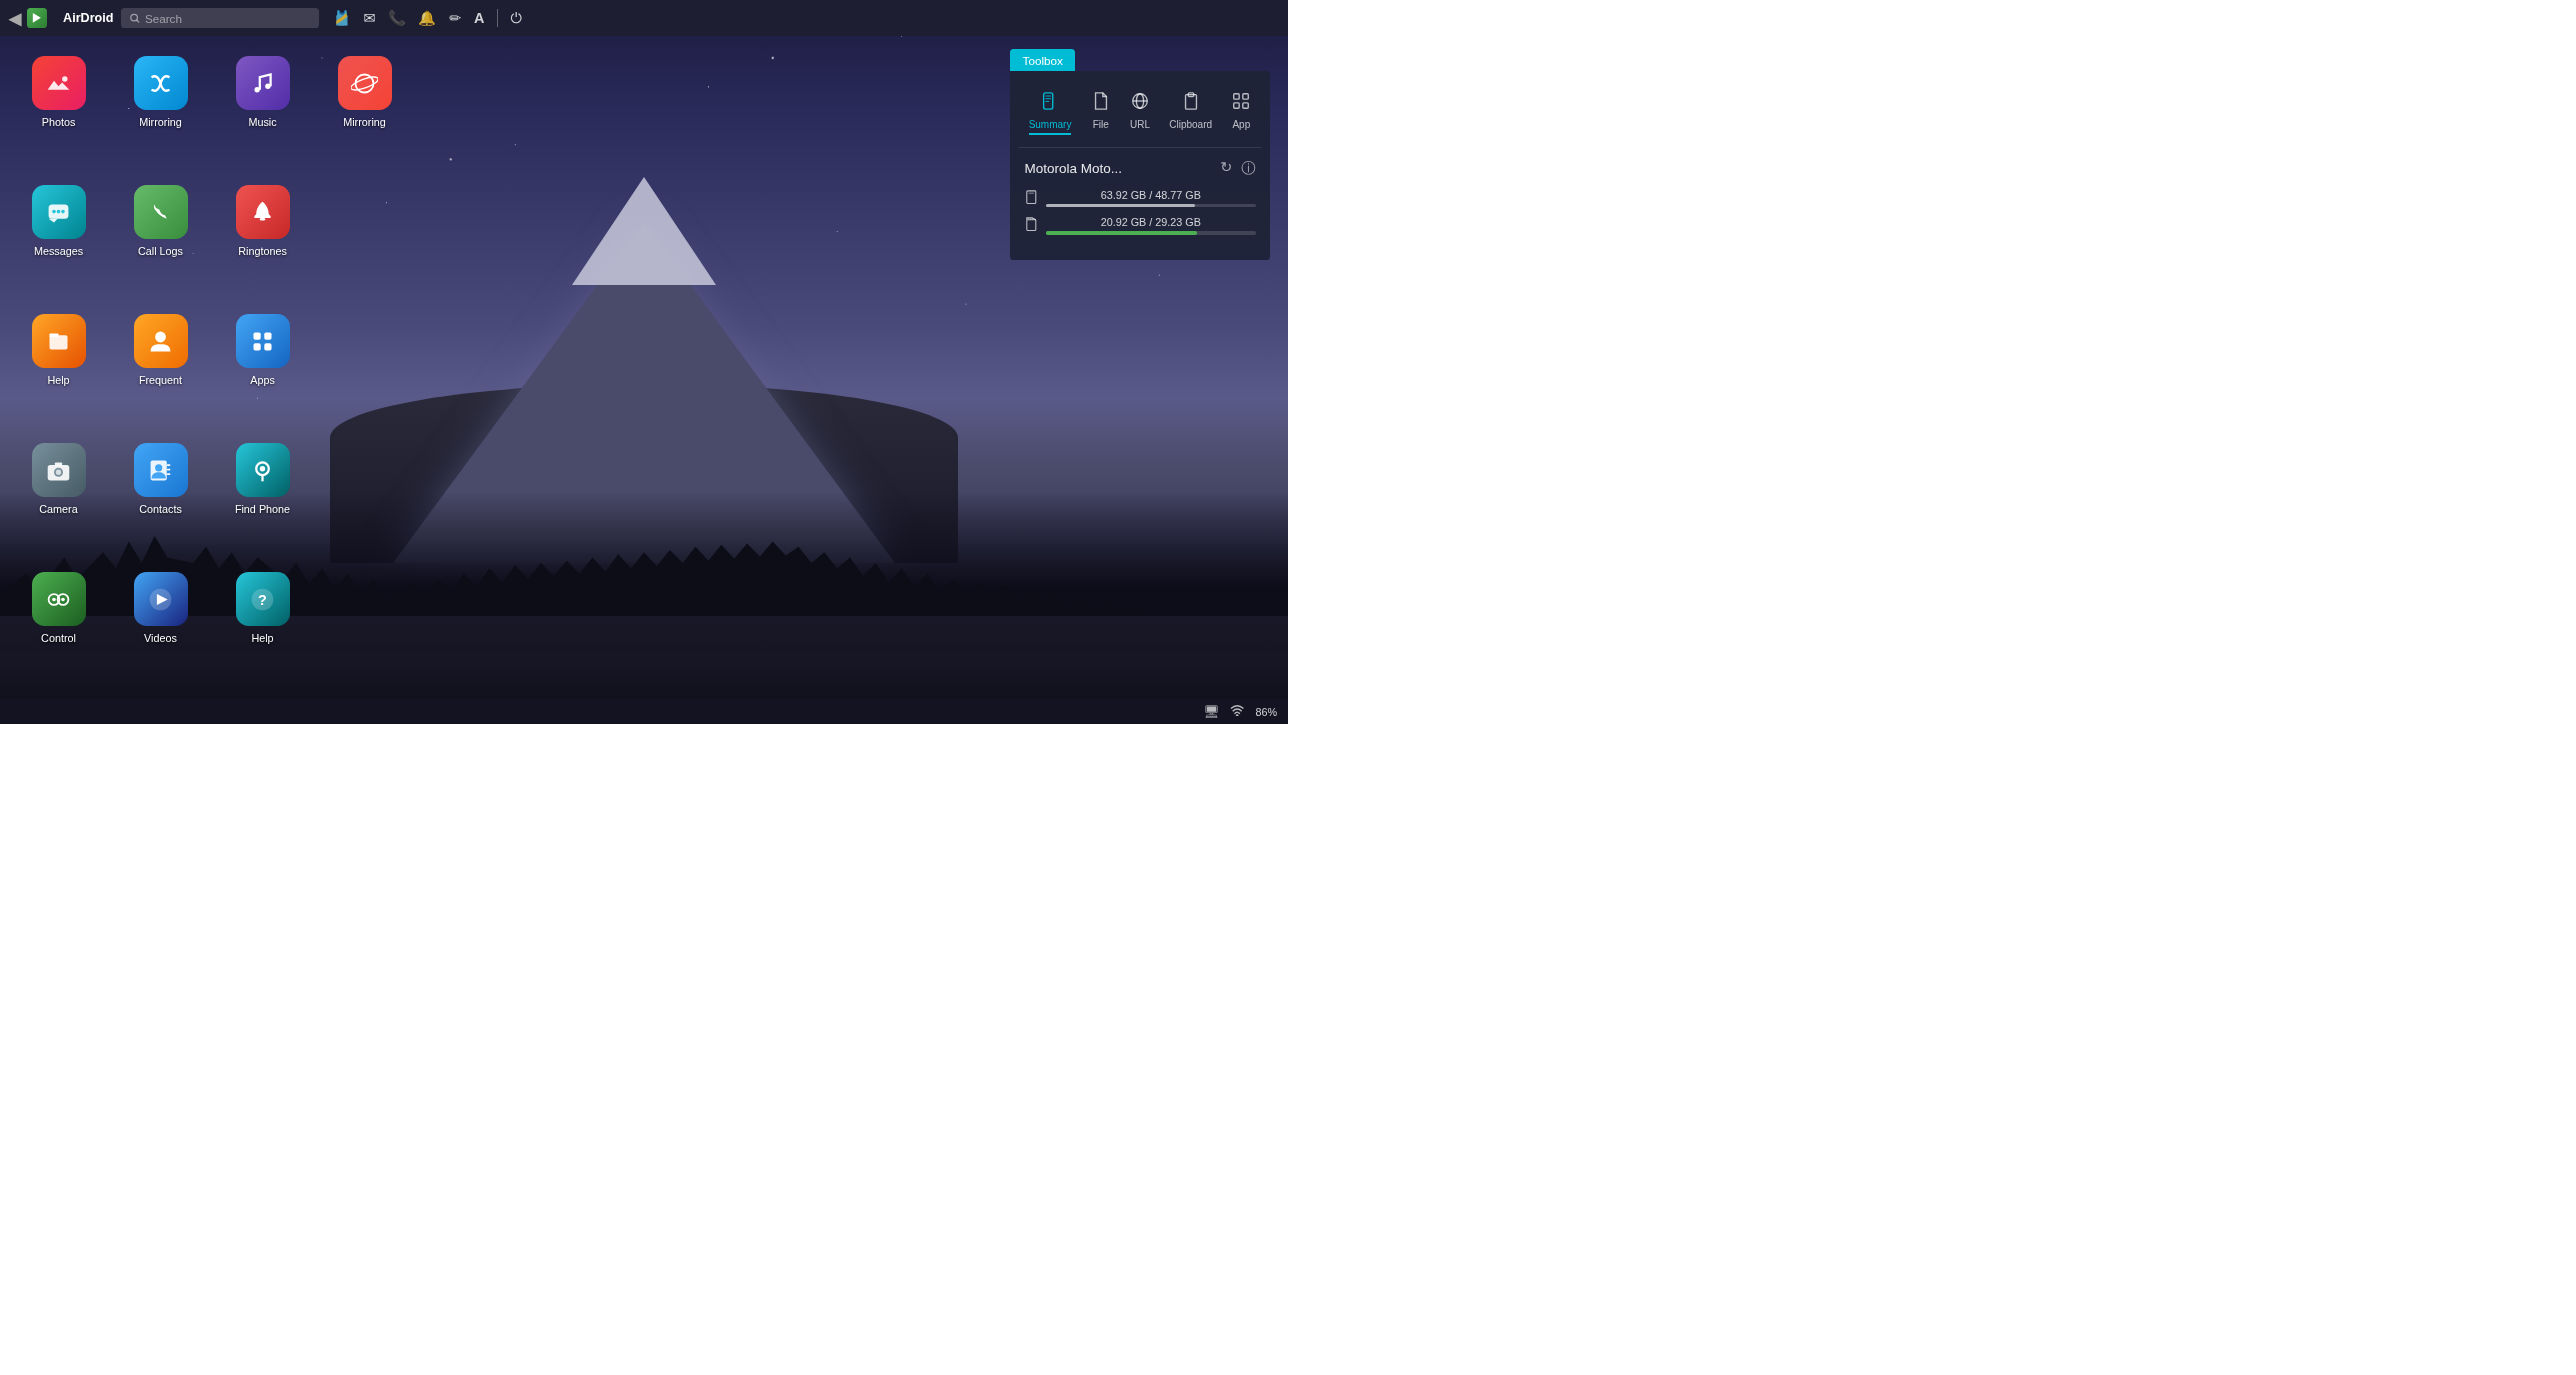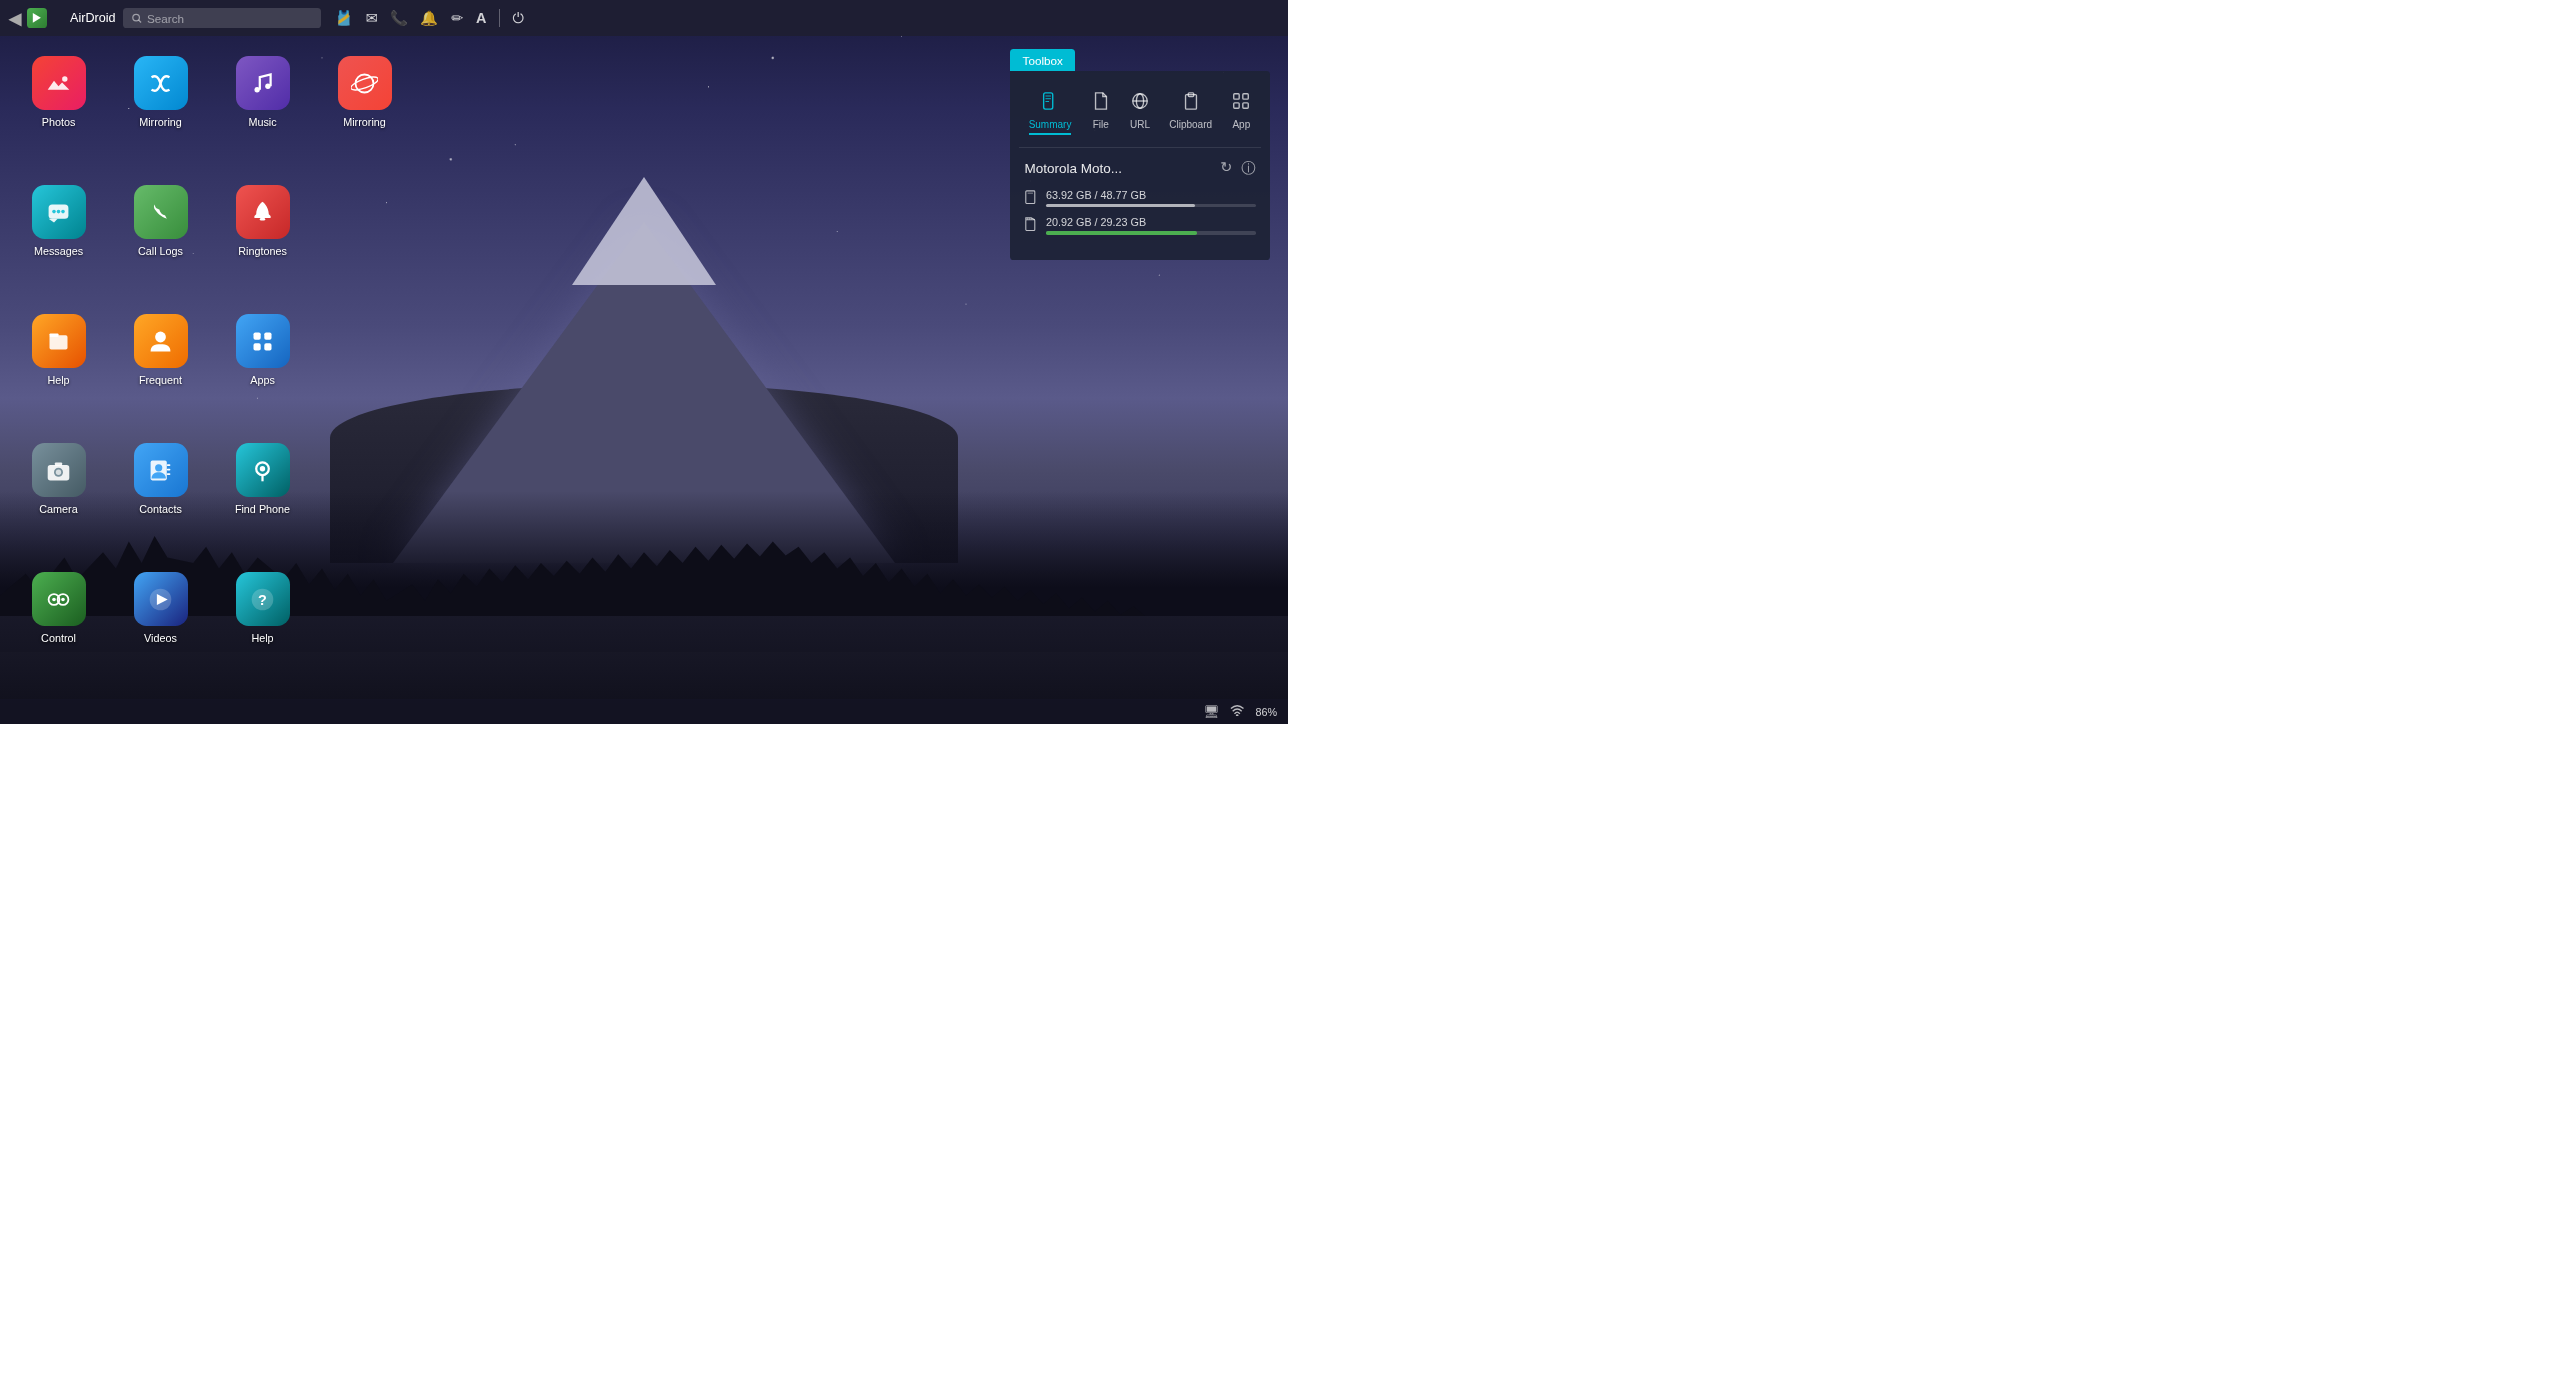--- a/index.html
+++ b/index.html
@@ -305,20 +305,21 @@
       font-weight: 500;
       padding: 4.5px 12.6px;
       border-radius: 3.6px 3.6px 0 0;
       display: inline-block;
     }
 
     .toolbox-content {
       background: rgba(30, 35, 55, 0.95);
       border-radius: 0 3.6px 3.6px 3.6px;
       padding: 9px;
+      text-align: center;
     }
 
     .toolbox-icons {
       display: flex;
       justify-content: space-around;
       padding: 7.2px 0 9px;
       border-bottom: 0.9px solid rgba(255,255,255,0.1);
     }
 
     .toolbox-icon-item {
@@ -476,21 +477,21 @@
 
 <div class="nav-bar">
   <div class="nav-logo">
     <span class="back-arrow">◀</span>
     <div class="nav-logo">
       <div class="logo-play">
         <svg width="11.7" height="11.7" viewBox="0 0 13 13">
             <polygon points="2,1 11,6.5 2,12" fill="white"></polygon>
           </svg>
       </div>
-      <span style="color:white;font-weight:400;font-size:12.6px;margin-left:18px;">AirDroid</span>
+      <span style="color:white;font-weight:700;font-size:12.6px;margin-left:11px;">AirDroid</span>
     </div>
   </div>
 
   <div class="search-bar">
     <svg width="10.8" height="10.8" viewBox="0 0 12 12">
       <circle cx="5" cy="5" r="4" fill="none" stroke="rgba(255,255,255,0.5)" stroke-width="1.5"></circle>
       <line x1="8" y1="8" x2="11" y2="11" stroke="rgba(255,255,255,0.5)" stroke-width="1.5"></line>
     </svg>
     <input type="text" placeholder="Search" style="">
   </div>

